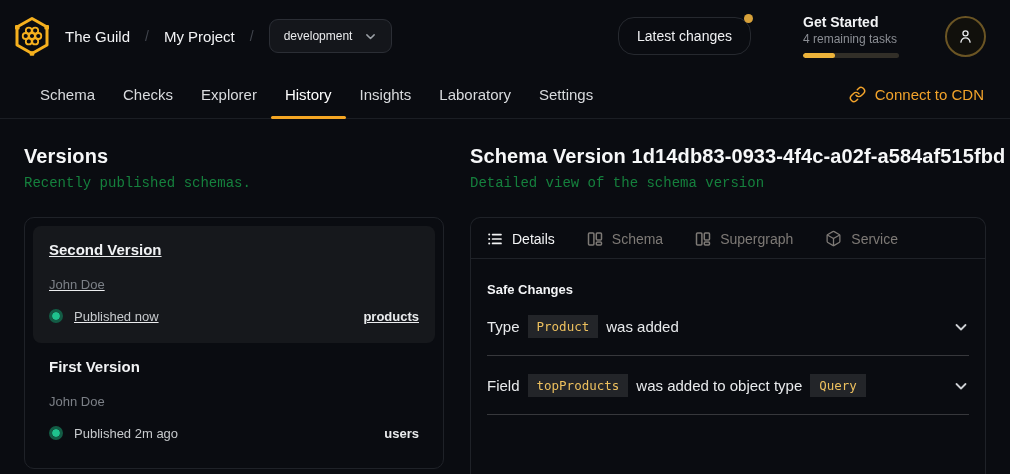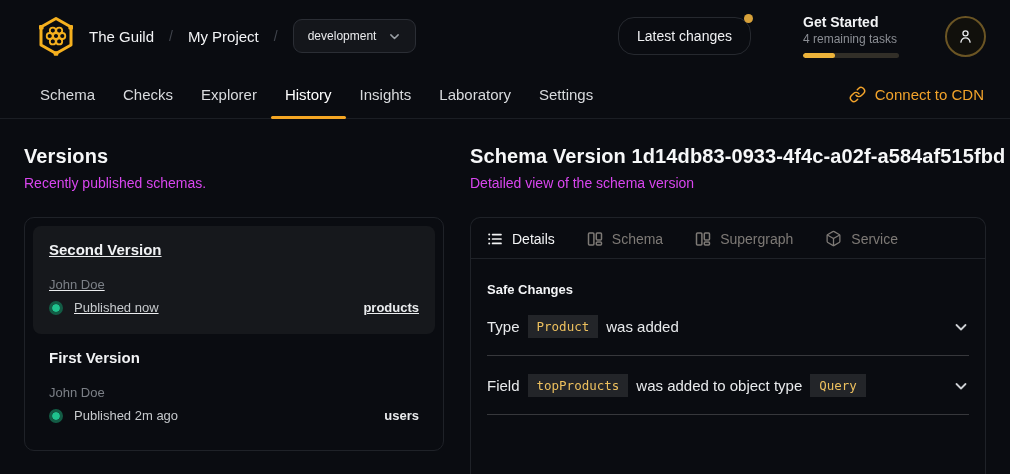--- a/index.html
+++ b/index.html
@@ -4,21 +4,21 @@
 <style>
   * { margin:0; padding:0; box-sizing:border-box; }
   html,body { width:1010px; height:474px; overflow:hidden; }
   body {
     background:#0a0c11;
     color:#ecedef;
     font-family:"Liberation Sans", sans-serif;
     font-size:14px;
   }
   
-  .header { display:flex; align-items:center; padding:15px 24px 13px 36px; height:70px; }
+  .header { display:flex; align-items:center; padding:15px 24px 13px 12px; height:70px; }
   .logo { width:40px; height:42px; flex-shrink:0; }
   .brand { font-size:15px; font-weight:500; color:#f2f3f5; margin-left:13px; }
   .crumb-sep { color:#41454d; margin:0 15px; font-size:14px; }
   .project { font-size:15px; font-weight:500; color:#f2f3f5; }
   .target-select {
     display:flex; align-items:center; gap:12px;
     background:#14161b; border:1px solid #2b2e35; border-radius:9px;
     padding:9px 14px; color:#e9eaec; font-size:12px; cursor:pointer;
   }
   .spacer { flex:1; }
@@ -55,28 +55,28 @@
   }
   .cdn-link {
     margin-left:auto; display:flex; align-items:center; gap:9px;
     color:#f2a32b; font-size:15px; cursor:pointer; font-weight:500;
   }
   
   .main { display:flex; padding:22px 24px 0 24px; gap:26px; }
   .col-left { width:420px; flex-shrink:0; }
   .col-right { flex:1; min-width:0; }
   h2.panel-title { font-size:20px; font-weight:700; color:#f6f7f8; letter-spacing:.1px; margin-top:4px; white-space:nowrap; }
-  .panel-sub { font-size:14px; color:#d946ef; margin-top:7px; }
+  .panel-sub { font-size:14px; color:#15803d; margin-top:7px;font-family:Liberation Mono, monospace; }
   
   .versions-card { margin-top:26px; border:1px solid #1f2228; border-radius:10px; padding:8px; }
   .version-item { border-radius:8px; padding:15px 16px 19px 16px; cursor:pointer; }
   .version-item.selected { background:#16181c;text-decoration:underline; }
   .v-title { font-size:15px; font-weight:600; color:#f1f2f4; }
   .v-author { font-size:13px; color:#7c8087; margin-top:19px; }
-  .v-row { display:flex; align-items:center; margin-top:8px; }
+  .v-row { display:flex; align-items:flex-start; margin-top:17px; }
   .status-dot {
     width:8px; height:8px; border-radius:50%;
     background:#1fc28d; border:3px solid #135c45;
     background-clip:padding-box; margin-right:11px; flex-shrink:0;
     box-sizing:content-box;
   }
   .v-pub { font-size:13px; color:#c7cacd; }
   .v-service { margin-left:auto; font-size:13px; font-weight:700; color:#e9ebed; }
   
   .detail-card { margin-top:26px; border:1px solid #1f2228; border-bottom:none; border-radius:10px 10px 0 0; height:400px; }

